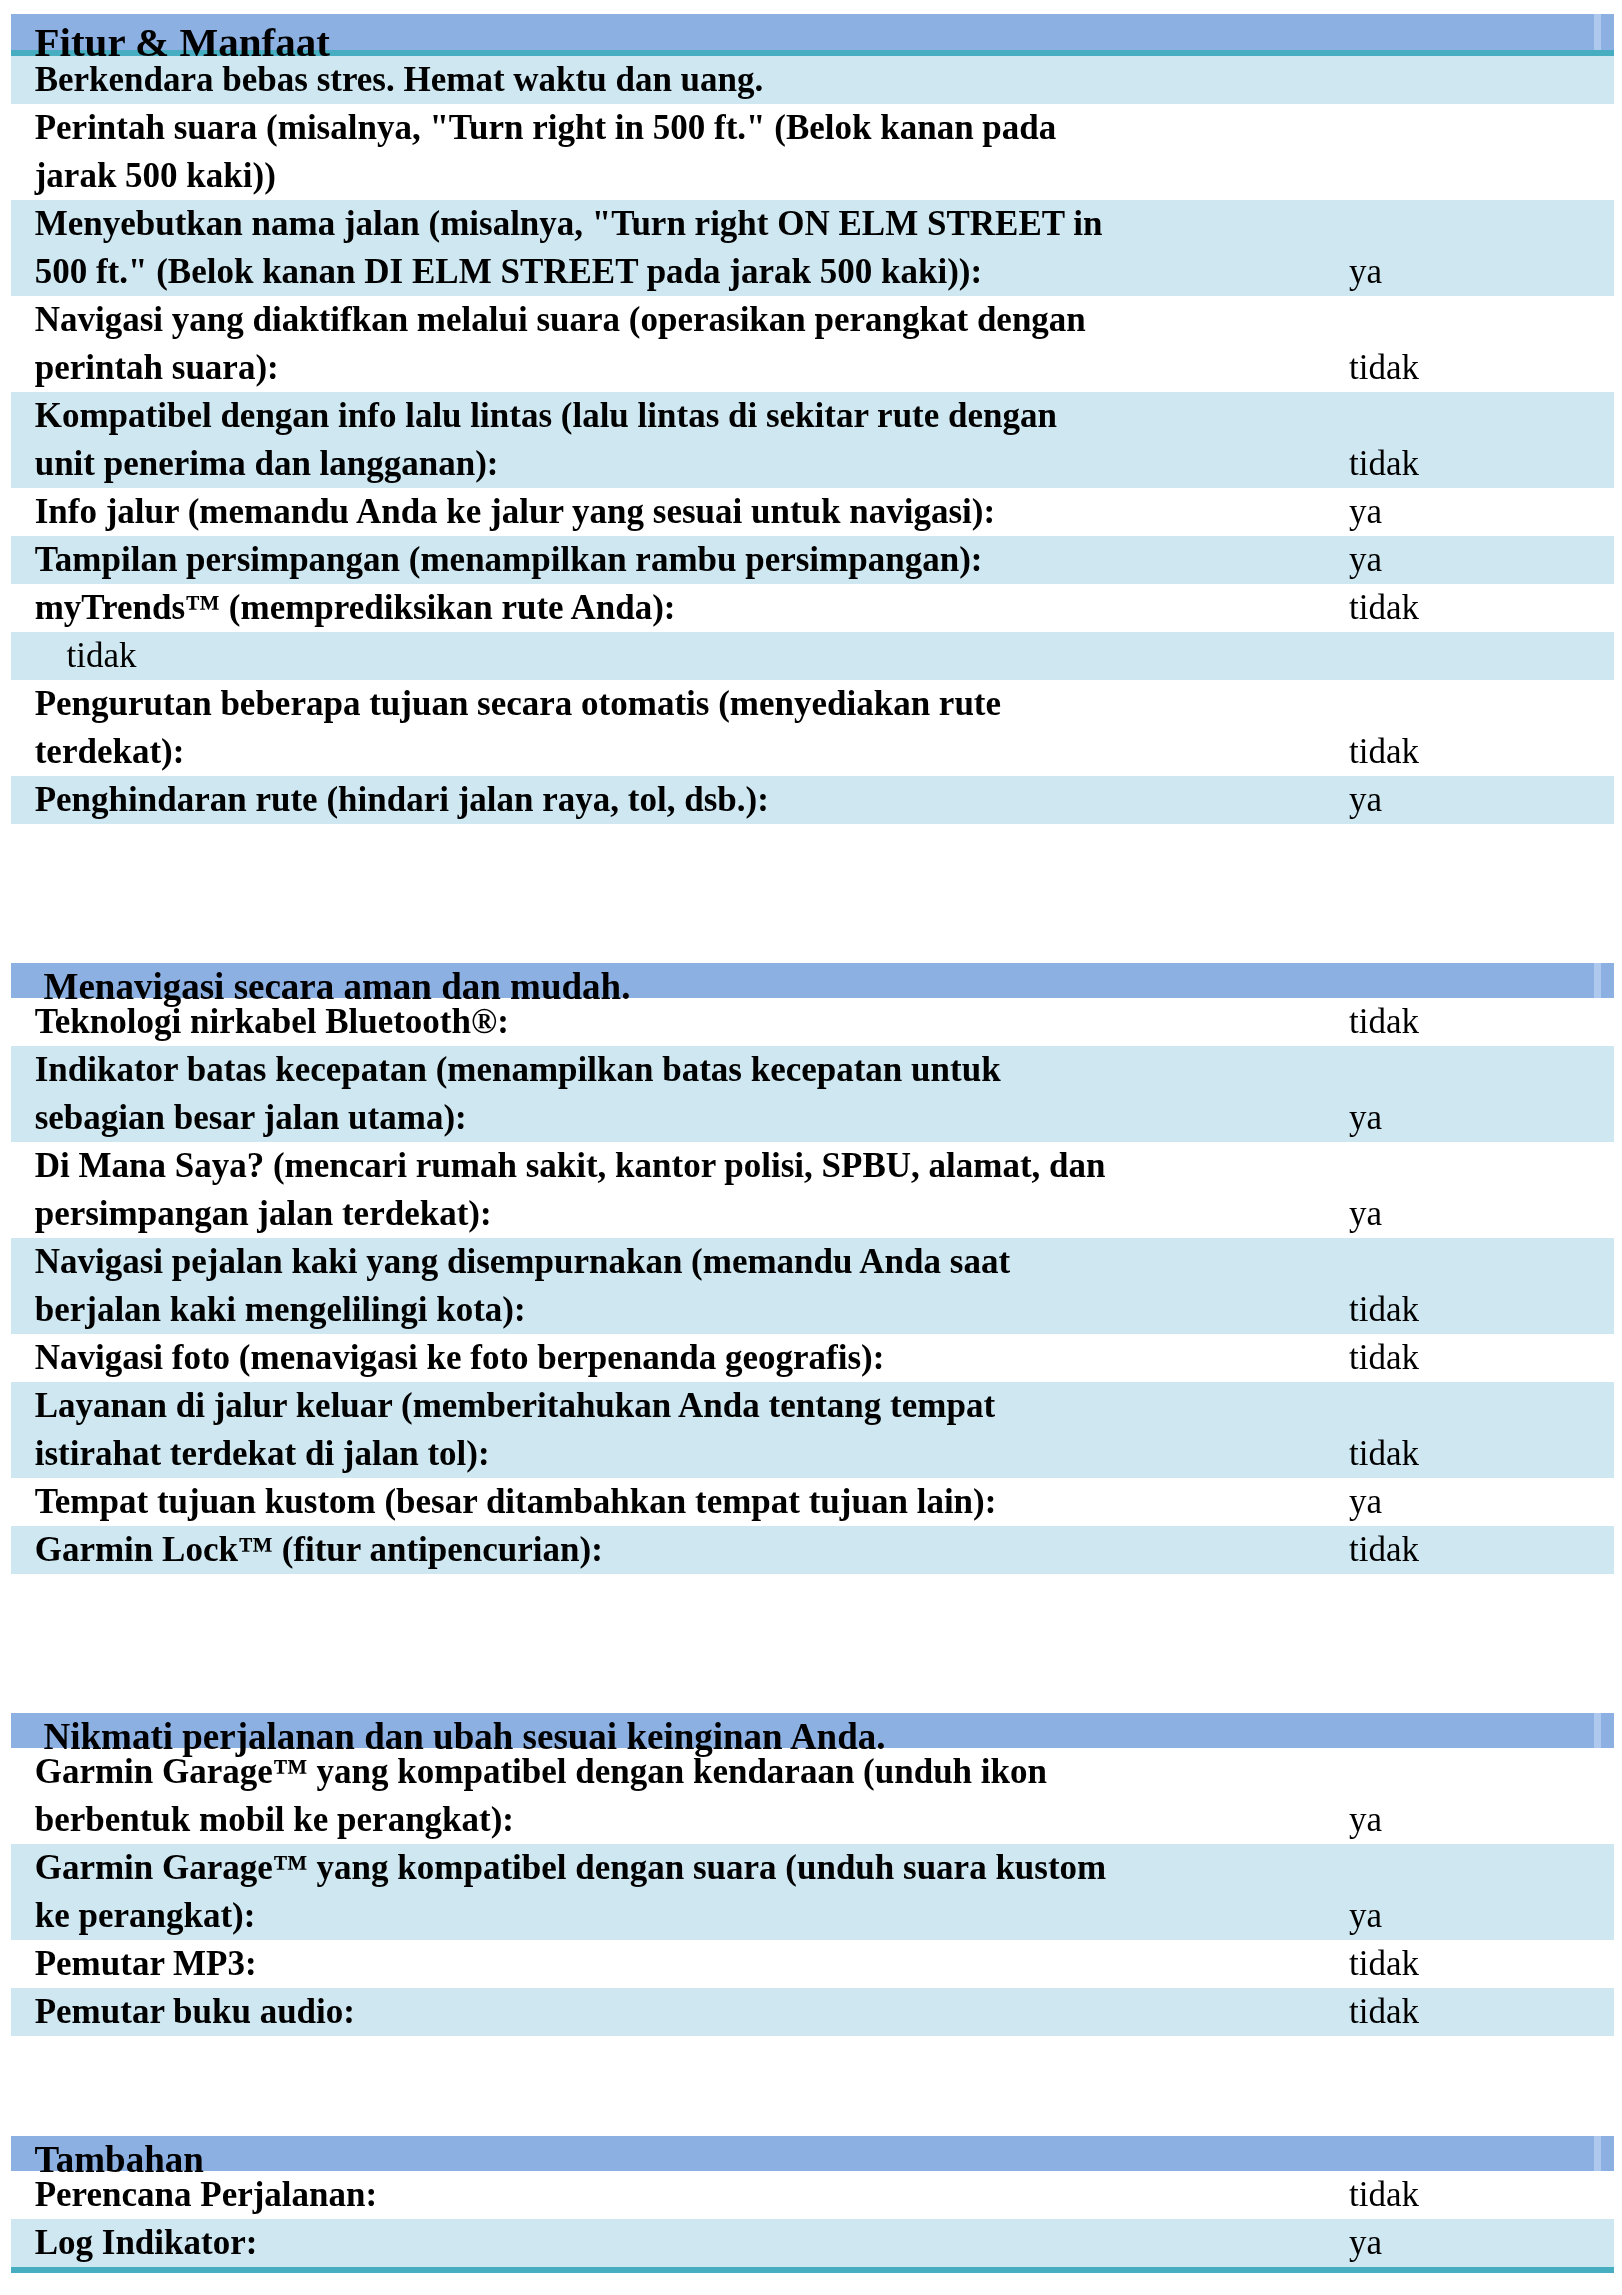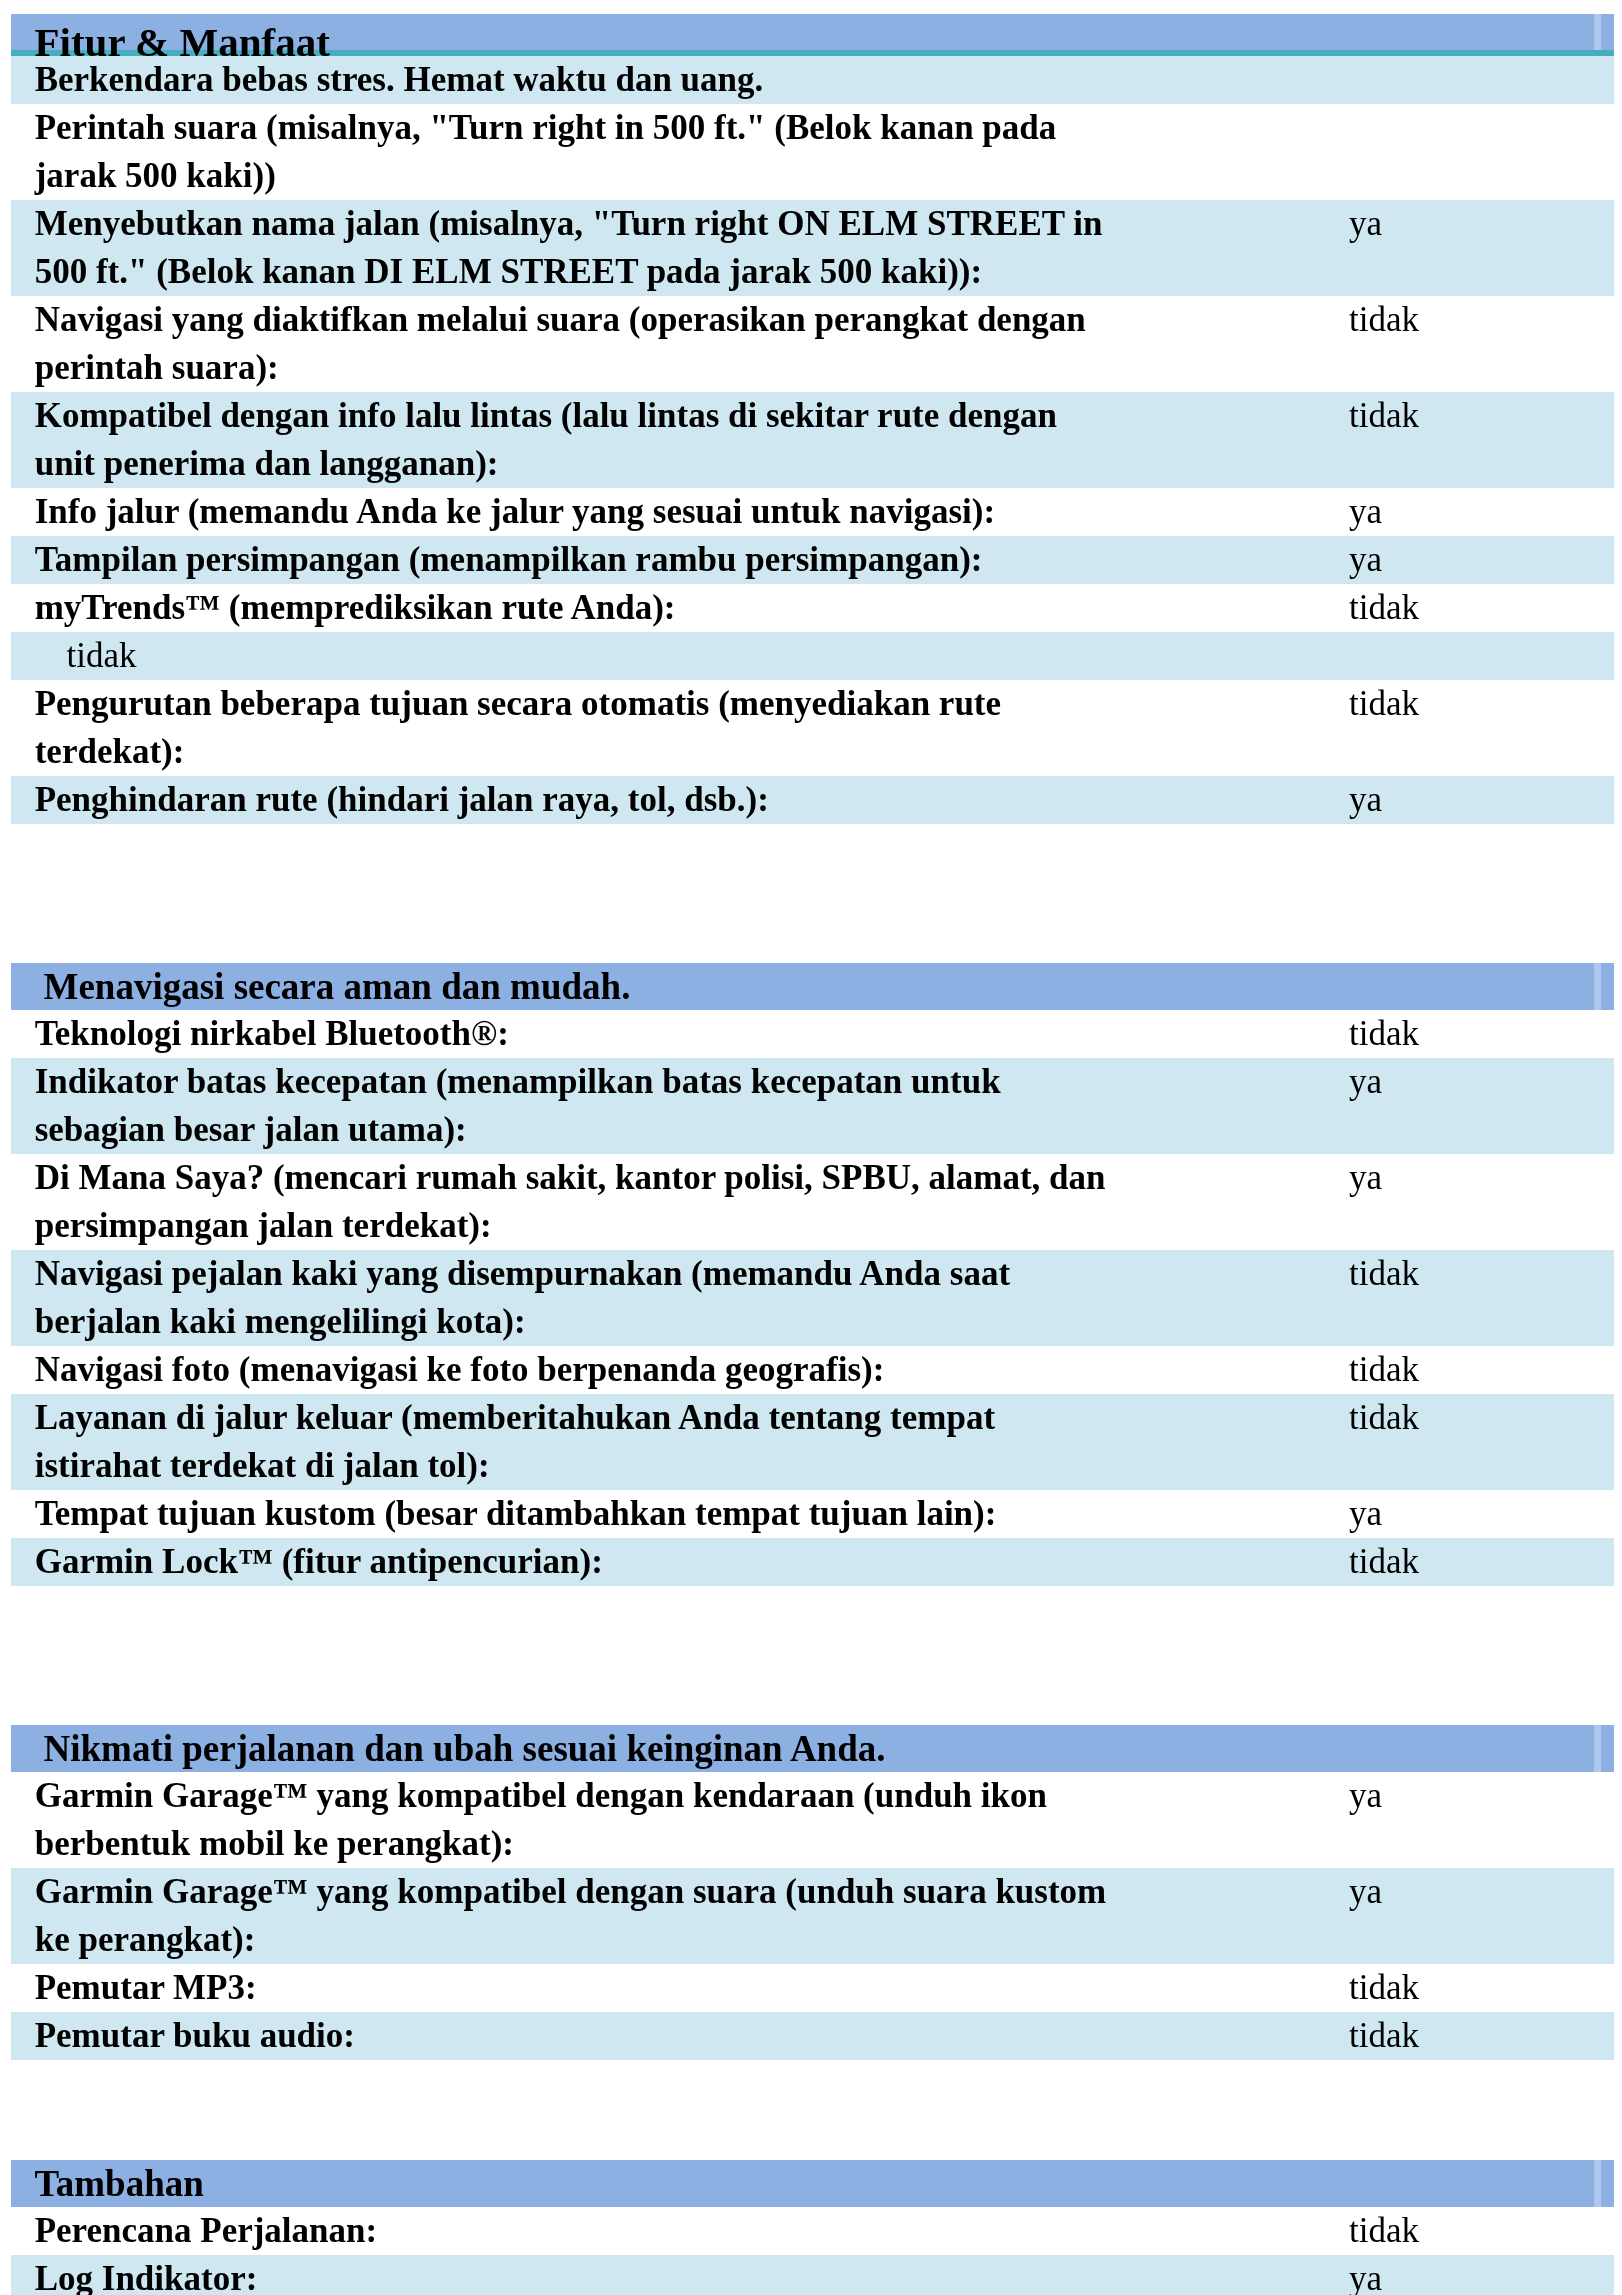--- a/index.html
+++ b/index.html
@@ -21,37 +21,37 @@
   }
   .tbl{
     position:absolute;left:10.5px;top:14.4px;width:1603px;
   }
   .section{position:relative;}
   .section[data-idx="1"],
   .section[data-idx="2"]{margin-top:139px;}
   .section[data-idx="3"]{margin-top:100px;}
   .sec-header{
     position:relative;
-    height:47px;line-height:47px;
+    height:35px;line-height:47px;
     background:var(--header-bg);
     font-weight:bold;font-size:37px;
     padding-left:24px;
     white-space:pre-line;
   }
   .sec-header.main{height:36px;line-height:56px;font-size:41px;}
   .sec-header.indent{padding-left:33px;}
   .sec-header::after{
     content:"";position:absolute;top:0;right:13px;width:6.5px;height:100%;
     background:var(--header-line);
   }
   .rule{height:5.9px;background:var(--accent);display:none;}
   .section[data-idx="0"] .rule{display:block;}
   .rule.bottom{display:block;}
   .row{
-    display:flex;align-items:flex-start;
+    display:flex;align-items:flex-end;
     min-height:48px;
     font-size:35px;line-height:48px;
   }
   .row .cell{flex:none;}
   .row .edge-l{width:19px;}
   .row .feature{
     flex:1 1 auto;
     padding-left:5.2px;
     font-weight:bold;
     white-space:pre-line;

